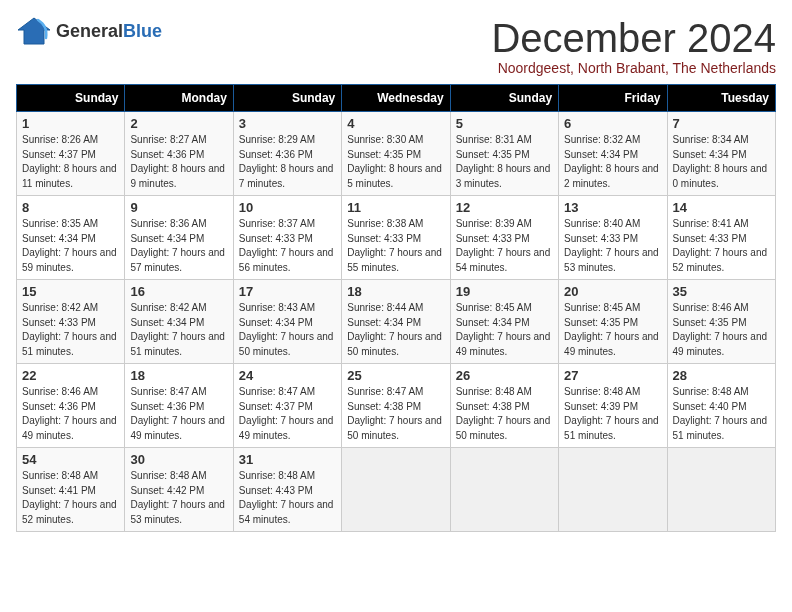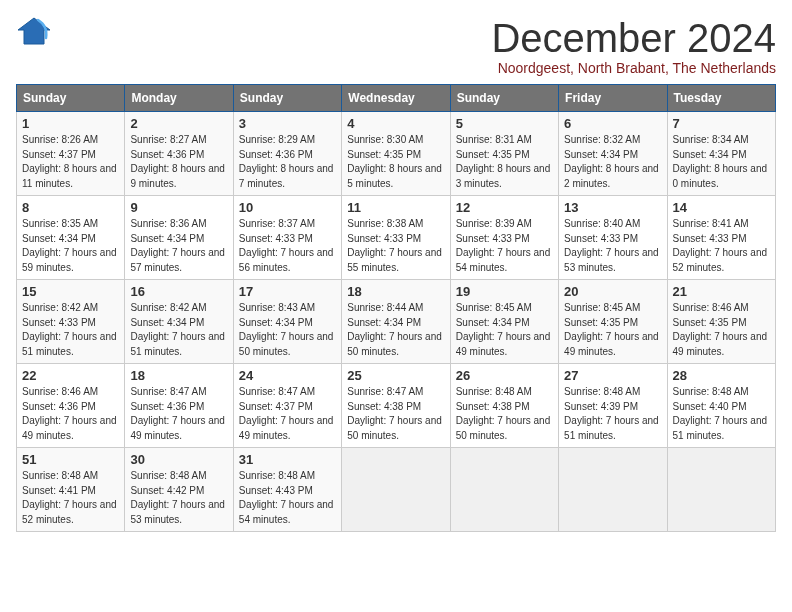--- a/index.html
+++ b/index.html
@@ -37,25 +37,25 @@
     }
     .subtitle {
       font-size: 14px;
       color: #7f1d1d;
     }
     .calendar {
       width: 100%;
       border-collapse: collapse;
     }
     .calendar thead tr th {
-      background-color: #737373;
+      background-color: #000000;
       color: #fff;
       font-size: 12px;
       font-weight: bold;
-      text-align: left;
+      text-align: right;
       padding: 6px 6px;
       border: 1px solid #1a5a9a;
     }
     .calendar tbody tr td {
       vertical-align: top;
       border: 1px solid #ccc;
       padding: 4px 5px;
       font-size: 9.5px;
       color: #333;
       width: calc(100% / 7);
@@ -84,20 +84,26 @@
 <body>
 
 <div class="header-area">
   <div class="logo">
     <div class="logo-wrapper">
       <svg width="36" height="30" viewBox="0 0 36 30">
         <polygon points="18,2 34,14 28,14 28,28 8,28 8,14 2,14" fill="#2a6db5"></polygon>
         <polygon points="18,2 34,14 28,14 28,28 8,28 8,14 2,14" fill="none" stroke="#1a5a9a" stroke-width="1"></polygon>
         <path d="M22 4 Q32 10 30 22" fill="none" stroke="#5aaff0" stroke-width="2.5" stroke-linecap="round"></path>
       </svg>
+      <div>
+        <div style="display:flex;">
+          <span style="font-size:18px;font-weight:bold;color:#333;">General</span>
+          <span style="font-size:18px;font-weight:bold;color:#2a6db5;">Blue</span>
+        </div>
+      </div>
     </div>
   </div>
   <div class="title-block">
     <div class="main-title">December 2024</div>
     <div class="subtitle">Noordgeest, North Brabant, The Netherlands</div>
   </div>
 </div>
 
 <table class="calendar">
   <thead>
@@ -271,21 +277,21 @@
       </td>
         <td>
         <span class="day-number">20</span>
         <div class="day-info">
           Sunrise: 8:45 AM<br>
           Sunset: 4:35 PM<br>
           Daylight: 7 hours and 49 minutes.
         </div>
       </td>
         <td>
-        <span class="day-number">21</span>
+        <span class="day-number">35</span>
         <div class="day-info">
           Sunrise: 8:46 AM<br>
           Sunset: 4:35 PM<br>
           Daylight: 7 hours and 49 minutes.
         </div>
       </td>
       </tr>
       <tr>
         <td>
         <span class="day-number">22</span>
@@ -339,21 +345,21 @@
         <span class="day-number">28</span>
         <div class="day-info">
           Sunrise: 8:48 AM<br>
           Sunset: 4:40 PM<br>
           Daylight: 7 hours and 51 minutes.
         </div>
       </td>
       </tr>
       <tr>
         <td>
-        <span class="day-number">51</span>
+        <span class="day-number">54</span>
         <div class="day-info">
           Sunrise: 8:48 AM<br>
           Sunset: 4:41 PM<br>
           Daylight: 7 hours and 52 minutes.
         </div>
       </td>
         <td>
         <span class="day-number">30</span>
         <div class="day-info">
           Sunrise: 8:48 AM<br>

